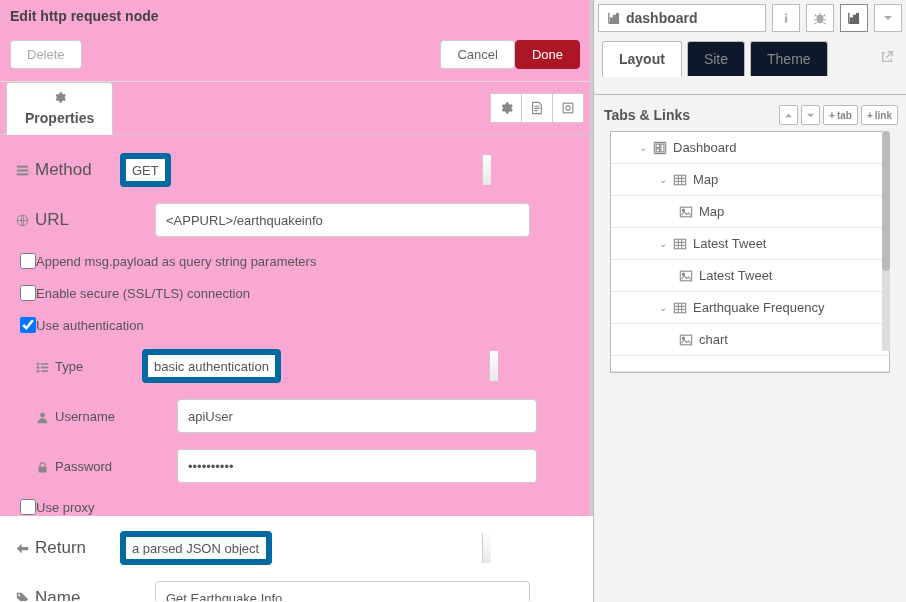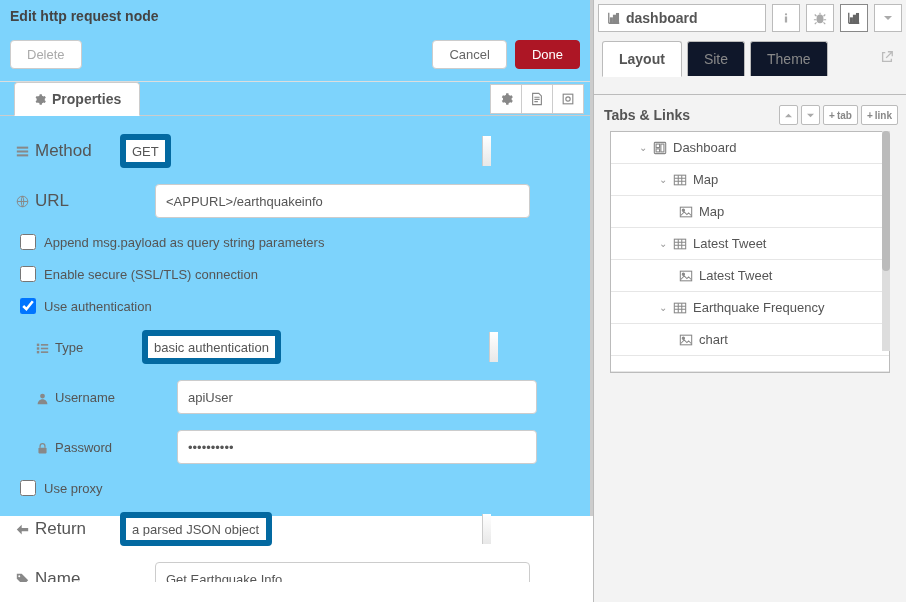--- a/index.html
+++ b/index.html
@@ -1,42 +1,42 @@
 <!DOCTYPE html>
 <html><head>
   <meta charset="utf-8">
   <style>
     * { box-sizing: border-box; margin: 0; padding: 0; font-family: -apple-system, BlinkMacSystemFont, "Segoe UI", Helvetica, Arial, sans-serif; }
     body { width: 906px; height: 602px; overflow: hidden; background: #fff; display: flex; }
     
-    .left-panel { width: 593px; height: 516px; position: relative; border-right: 3px solid #ccc; background: #7dd3fc; }
+    .left-panel { width: 593px; height: 516px; position: relative; border-right: 3px solid #ccc; background: #f9a8d4; }
     .edit-header { padding: 8px 10px; font-size: 14px; font-weight: bold; color: #444; }
     .top-buttons { display: flex; justify-content: space-between; padding: 8px 10px 12px; border-bottom: 1px solid #ddd; }
-    .top-buttons-right { display: flex; gap: 8px; }
+    .top-buttons-right { display: flex; }
     .btn { padding: 6px 16px; border: 1px solid #ccc; border-radius: 4px; background: #fff; font-size: 13px; cursor: pointer; text-align: center; }
     .btn-delete { color: #aaa; }
     .btn-cancel { color: #666; }
     .btn-done { background: #ad1625; color: #fff; border-color: #ad1625; }
     
     .tab-bar { display: flex; justify-content: space-between; align-items: center; border-bottom: 1px solid #ccc; position: relative; }
-    .tab-props { display: flex; align-items: center; gap: 6px; padding: 8px 18px; border: 1px solid #ccc; border-bottom-color: #fff; margin-bottom: -1px; border-radius: 4px 4px 0 0; font-size: 14px; font-weight: bold; color: #555; background: #fff; margin-left: 14px; }
+    .tab-props { display: flex; align-items: center; gap: 6px; padding: 8px 18px; border: 1px solid #ccc; border-bottom-color: #fff; margin-bottom: -1px; border-radius: 4px 4px 0 0; font-size: 14px; font-weight: bold; color: #555; background: #fff; margin-left: 6px; flex-direction: column; }
     .tab-icons { display: flex; gap: 0; margin-right: 6px; }
     .tab-icon-btn { width: 32px; height: 30px; border: 1px solid #ccc; background: #fff; display: flex; align-items: center; justify-content: center; color: #888; cursor: pointer; margin-left: -1px; }
     
     .form-area { padding: 18px 16px; overflow-y: auto; height: 466px; }
     .form-row { display: flex; align-items: center; margin-bottom: 16px; }
     .form-label { width: 104px; display: flex; align-items: center; gap: 6px; font-size: 17px; color: #555; }
     .form-label-auth { width: 126px; padding-left: 20px; display: flex; align-items: flex-end; gap: 6px; font-size: 13px; color: #555; }
     .form-input { flex: 1; max-width: 375px; height: 34px; padding: 4px 10px; border: 1px solid #ccc; border-radius: 4px; font-size: 13px; color: #555; margin-left: 35px; }
     .form-select { flex: 1; max-width: 375px; height: 34px; padding: 4px 6px; border: 6px solid #0369a1; border-radius: 4px; font-size: 13px; color: #555; background: #fff; appearance: none; -webkit-appearance: none; position: relative; }
     .select-wrap { position: relative; flex: 1; max-width: 375px; }
     .select-wrap::after { content: ''; position: absolute; right: 4px; top: 2px; width: 8px; height: 30px; background: linear-gradient(#fff,#e8e8e8); border-left: 1px solid #ccc; pointer-events: none; }
     .auth-row .select-wrap, .auth-row .form-input { max-width: 360px; }
     
-    .checkbox-row { display: flex; align-items: center; gap: 8px; margin-bottom: 16px; font-size: 13px; color: #555; }
+    .checkbox-row { display: flex; align-items: center; margin-bottom: 16px; font-size: 13px; color: #555; }
     .checkbox-row input[type=checkbox] { width: 16px; height: 16px; margin-left: 4px; }
     
     .icon-sm { width: 13px; height: 13px; display: inline-block; flex-shrink: 0; }
     
     .right-panel { width: 313px; height: 602px; background: #f3f3f3; display: flex; flex-direction: column; border-left: 1px solid #bbb; }
     .right-header { display: flex; padding: 4px; }
     .dash-title { flex: 1; background: #fff; border: 1px solid #bbb; display: flex; align-items: center; gap: 5px; padding: 4px 8px; font-size: 14px; font-weight: bold; color: #555; }
     .header-icons { display: flex; gap: 6px; margin-left: 6px; }
     .hbtn { width: 28px; height: 28px; border: 1px solid #bbb; background: #fff; display: flex; align-items: center; justify-content: center; color: #888; cursor: pointer; }
     .hbtn.active { border-color: #888; color: #444; }

